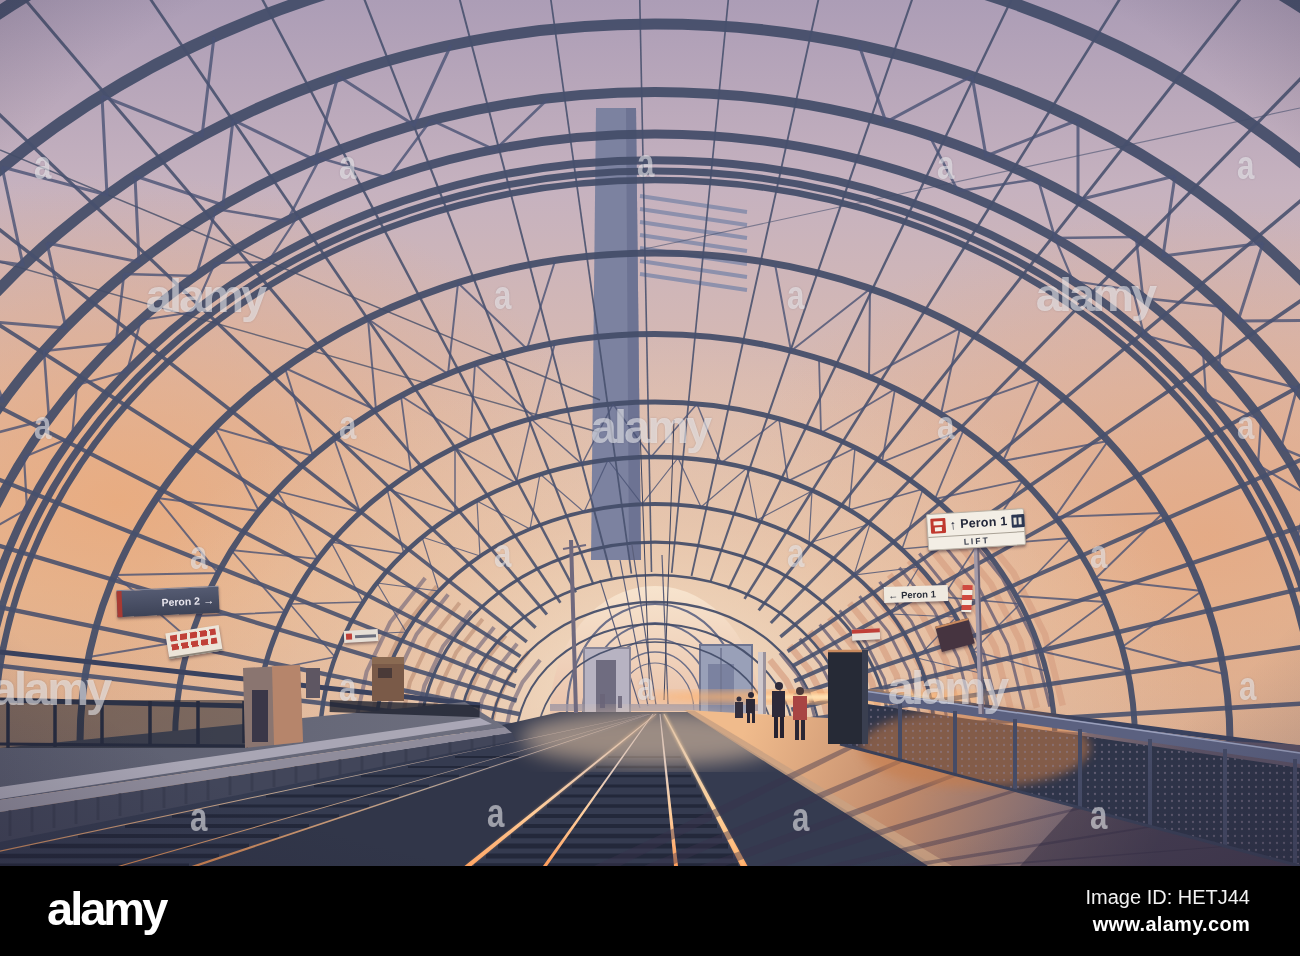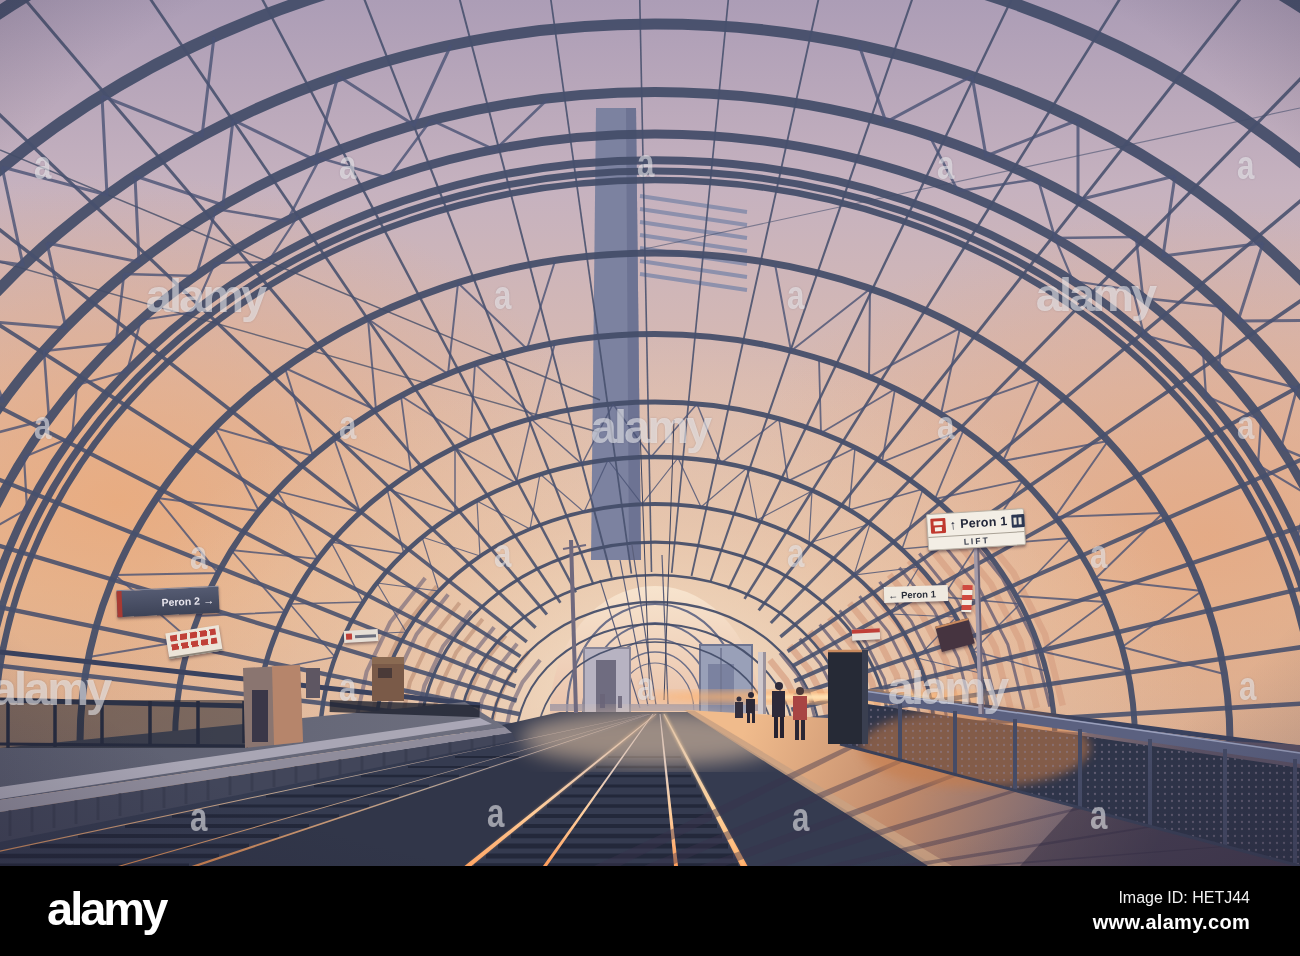--- a/index.html
+++ b/index.html
@@ -62,21 +62,21 @@
   .wm{position:absolute;transform:translate(-50%,-55%);color:var(--wm-color);font-weight:700;
       text-shadow:0 0 2px rgba(70,70,95,.25);pointer-events:none;white-space:nowrap;}
   .wm-word{font-size:47px;letter-spacing:-3px;}
   .wm-letter{font-size:40px;letter-spacing:-2px;transform:translate(-50%,-55%) scaleX(.78);}
 
   
   #footer{position:absolute;left:0;top:866px;width:1300px;height:90px;background:#000;}
   .footer-logo{position:absolute;left:47px;top:50%;transform:translateY(-54%);color:#fff;
     font-weight:700;font-size:47px;letter-spacing:-3px;}
   .footer-right{position:absolute;right:50px;top:50%;transform:translateY(-50%);text-align:right;color:#fff;}
-  .footer-id{font-size:16px;font-weight:400;color:#f2f2f2;margin-bottom:4px;}
+  .footer-id{font-size:20px;font-weight:400;color:#f2f2f2;margin-bottom:4px;}
   .footer-url{font-size:20px;font-weight:700;color:#fff;letter-spacing:.3px;}
 </style>
 </head>
 <body>
 
 <div id="stage">
 
   <div id="photo">
     <div id="scene-svg-holder">
         <svg viewBox="0 0 1300 866" xmlns="http://www.w3.org/2000/svg">

